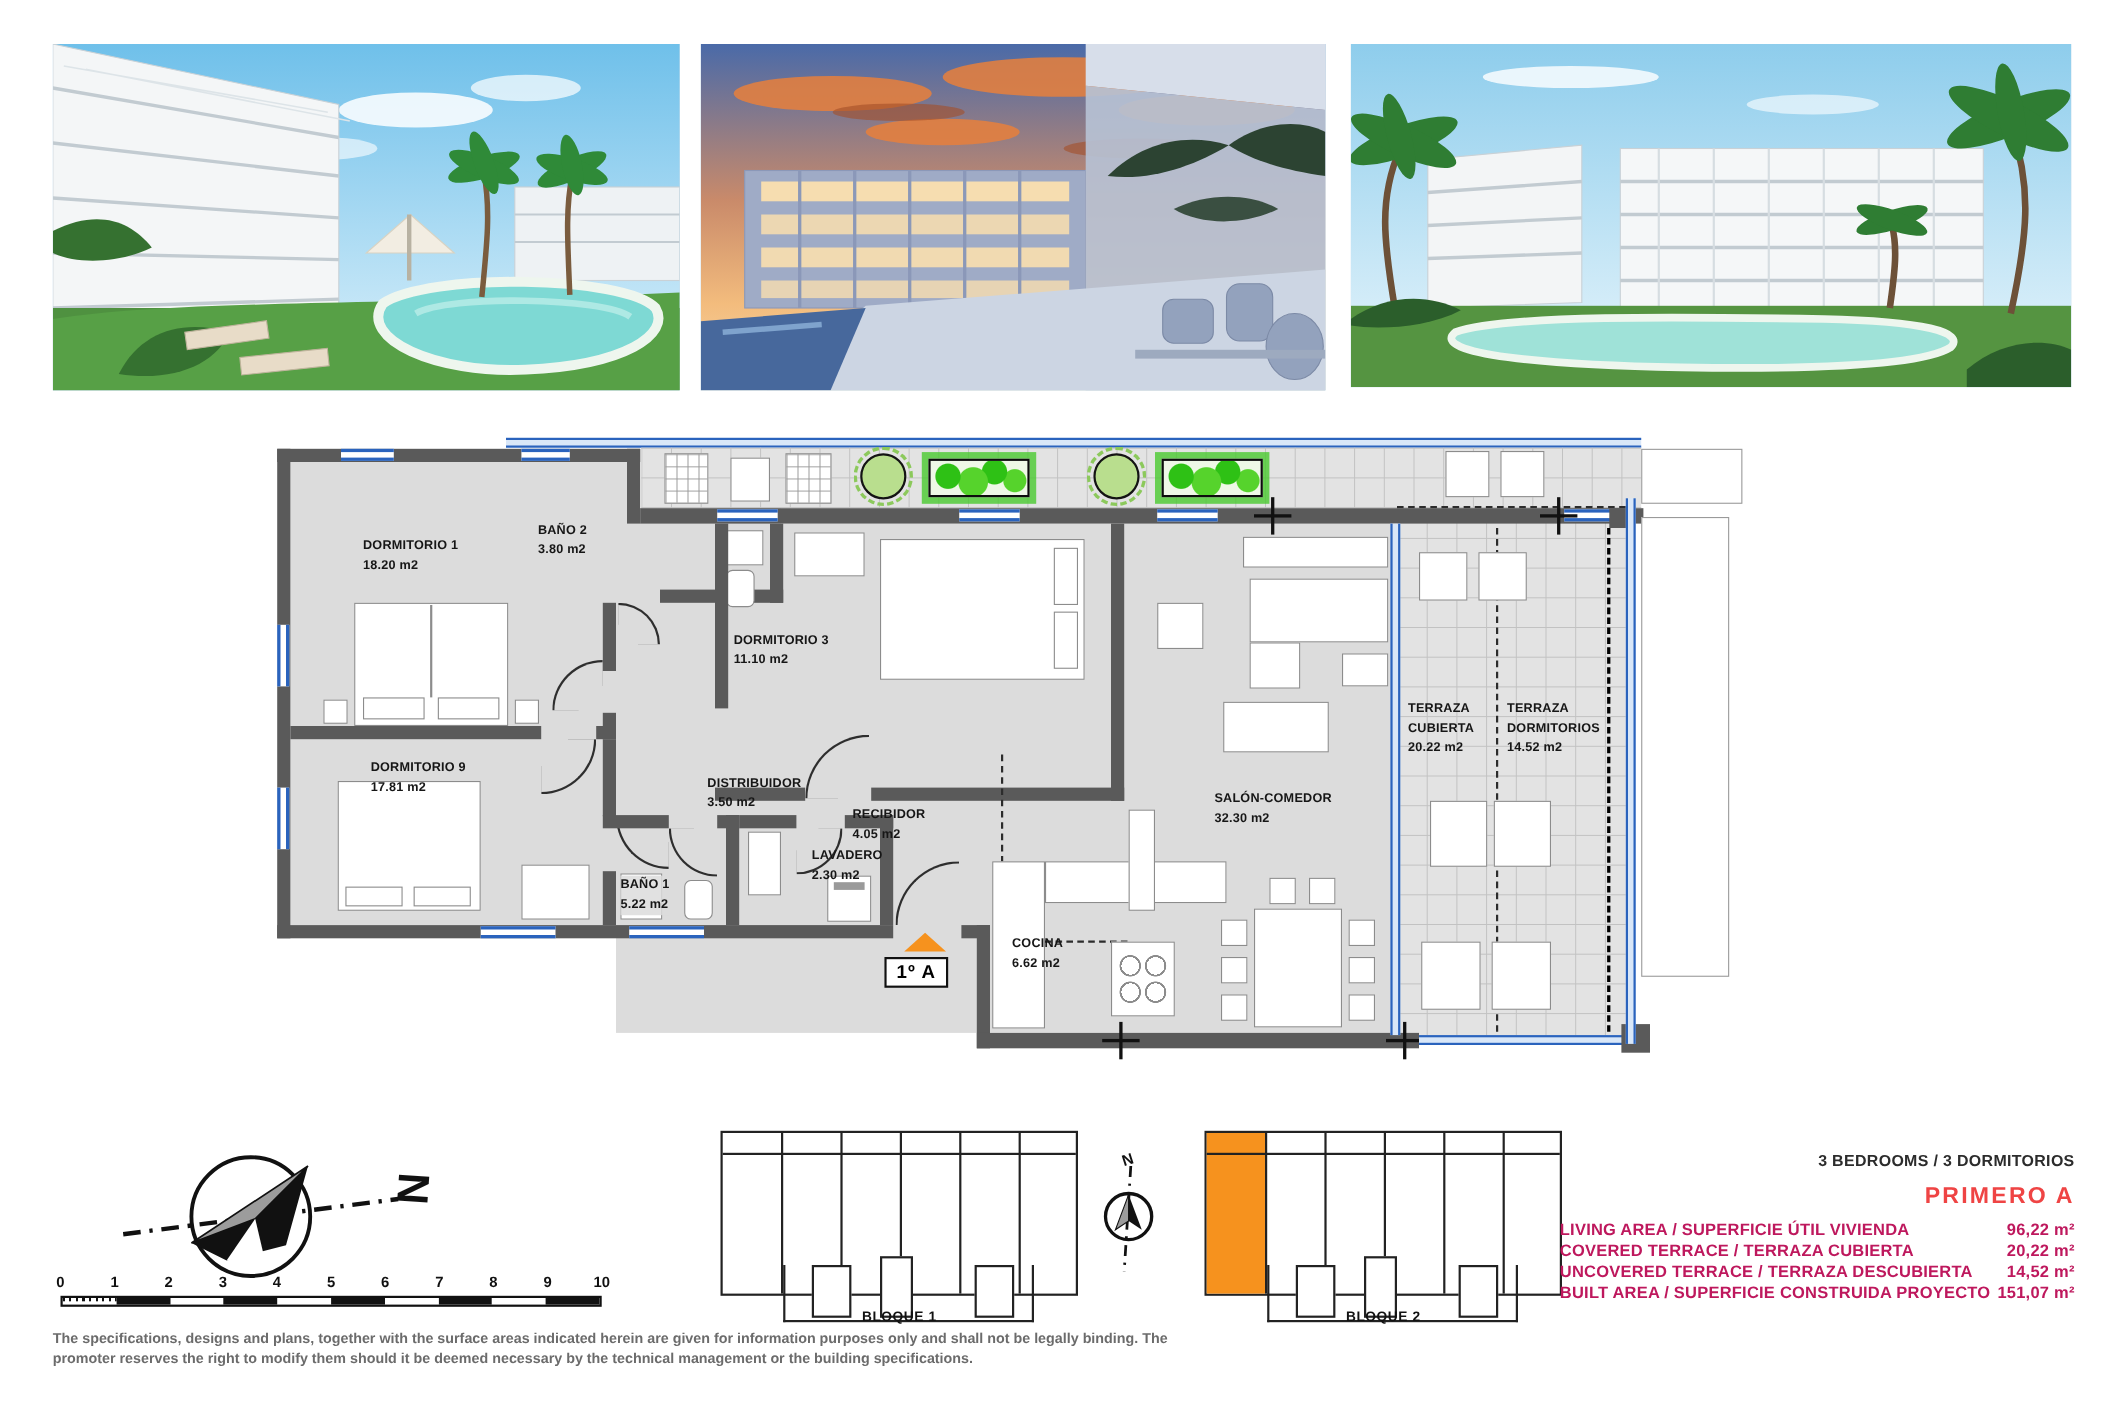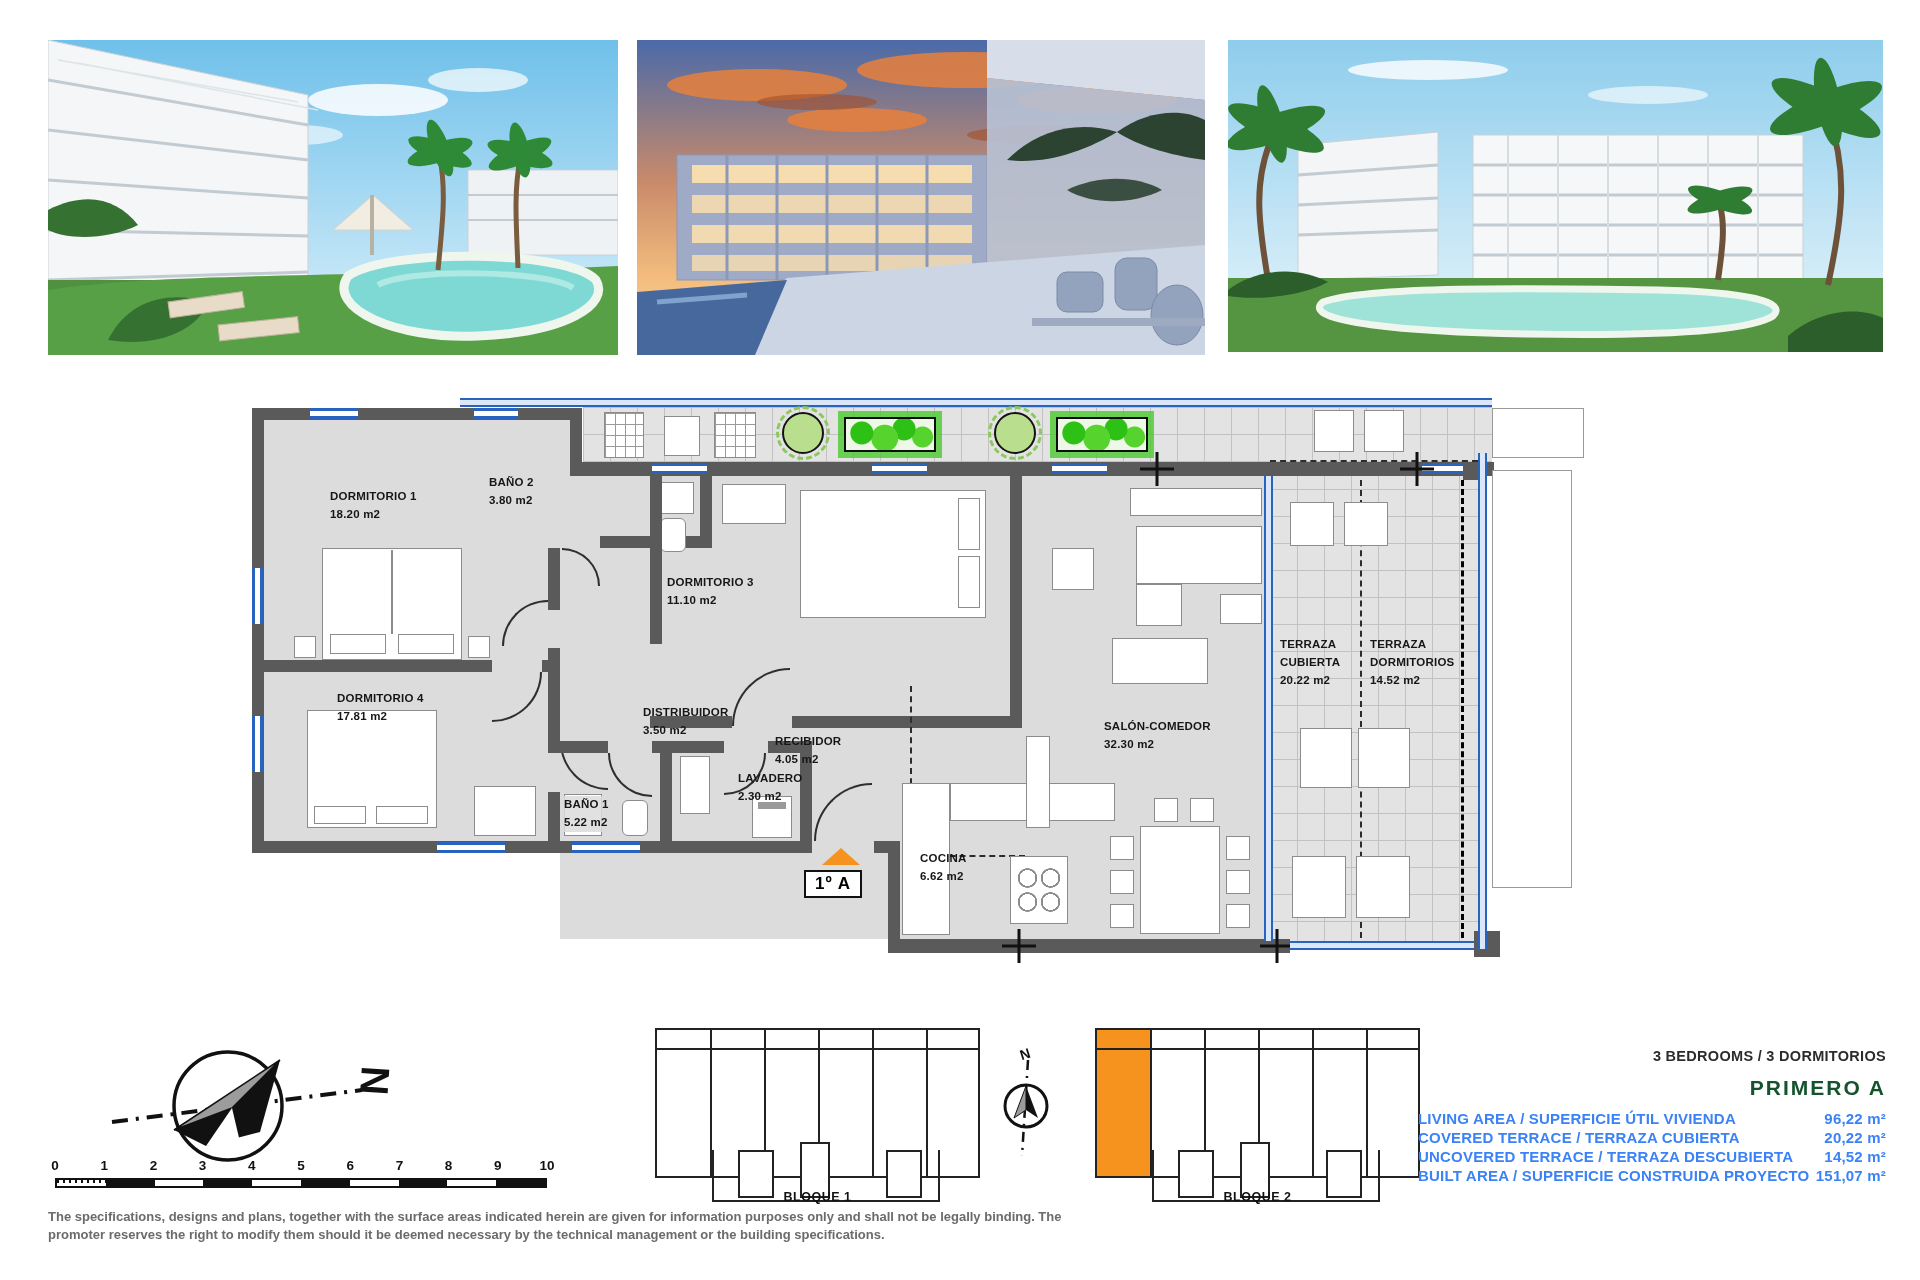--- a/index.html
+++ b/index.html
@@ -47,21 +47,21 @@
   
   .blk{position:absolute;background:#fff;border:2px solid #222}
   .blk .band{position:absolute;left:0;right:0;top:0;height:20px;border-bottom:2px solid #222}
   .blk .div{position:absolute;top:0;bottom:0;width:2px;background:#222}
   .core{position:absolute;background:#fff;border:2px solid #222}
   .bracket{position:absolute;border:2px solid #222;border-top:none}
   .blk-label{position:absolute;font-weight:bold;font-size:12.5px;letter-spacing:.5px;color:#111;text-align:center}
   .sb-num{position:absolute;font-weight:bold;font-size:13.5px;color:#111;transform:translateX(-50%)}
   #sb-bar{position:absolute;background:#fff;border:2px solid #111;height:10px}
   .sb-b{position:absolute;top:0;bottom:0;background:#111}
-  .spec-row{position:absolute;left:1418px;width:468px;display:flex;justify-content:space-between;font-weight:bold;font-size:15px;color:#3b82f6;letter-spacing:.2px}
+  .spec-row{position:absolute;left:1418px;width:468px;display:flex;justify-content:space-between;font-weight:bold;font-size:15px;color:#be185d;letter-spacing:.2px}
   #disclaimer{position:absolute;left:48px;top:1208px;width:1048px;font-weight:bold;font-size:13px;line-height:1.42;color:#6b6b6b}
   #disclaimer p{margin-bottom:3px}
 </style>
 </head>
 <body>
 
 <div class="photo" data-name="photo-pool-garden-day" style="left:48px;width:570px">
   <svg width="570" height="315" viewBox="0 0 570 315" data-name="photo-pool-garden-day-art">
     <defs>
       <linearGradient id="sky1" x1="0" y1="0" x2="0" y2="1">
@@ -367,21 +367,21 @@
   </div>
   <div class="rl" data-name="room-label-bano2" style="left:237px;top:76px">
     <div data-name="room-name">BAÑO 2</div>
     <div data-name="room-area">3.80 m2</div>
   </div>
   <div class="rl" data-name="room-label-dormitorio3" style="left:415px;top:176px">
     <div data-name="room-name">DORMITORIO 3</div>
     <div data-name="room-area">11.10 m2</div>
   </div>
   <div class="rl" data-name="room-label-dormitorio2" style="left:85px;top:292px">
-    <div data-name="room-name">DORMITORIO 4</div>
+    <div data-name="room-name">DORMITORIO 9</div>
     <div data-name="room-area">17.81 m2</div>
   </div>
   <div class="rl" data-name="room-label-distribuidor" style="left:391px;top:306px">
     <div data-name="room-name">DISTRIBUIDOR</div>
     <div data-name="room-area">3.50 m2</div>
   </div>
   <div class="rl" data-name="room-label-bano1" style="left:312px;top:398px;background:rgba(220,220,220,.85)">
     <div data-name="room-name">BAÑO 1</div>
     <div data-name="room-area">5.22 m2</div>
   </div>
@@ -483,21 +483,21 @@
   <div class="div" data-name="block-unit-divider" style="left:215px"></div>
   <div class="div" data-name="block-unit-divider" style="left:269px"></div>
 </div>
 <div class="core" data-name="block2-stair-core" style="left:1178px;top:1150px;width:36px;height:48px"></div>
 <div class="core" data-name="block2-stair-core" style="left:1240px;top:1142px;width:30px;height:56px"></div>
 <div class="core" data-name="block2-stair-core" style="left:1326px;top:1150px;width:36px;height:48px"></div>
 <div class="bracket" data-name="block2-bracket" style="left:1152px;top:1150px;width:228px;height:52px"></div>
 <div class="blk-label" data-name="block2-label" style="left:1095px;top:1190px;width:325px">BLOQUE 2</div>
 
 <div class="abs" data-name="specs-bedrooms-line" style="left:1418px;top:1048px;width:468px;text-align:right;font-weight:bold;font-size:14.5px;color:#2c2c2c;letter-spacing:.3px">3 BEDROOMS / 3 DORMITORIOS</div>
-<div class="abs" data-name="specs-unit-title" style="left:1418px;top:1076px;width:468px;text-align:right;font-weight:bold;font-size:21px;color:#14532d;letter-spacing:2px">PRIMERO A</div>
+<div class="abs" data-name="specs-unit-title" style="left:1418px;top:1076px;width:468px;text-align:right;font-weight:bold;font-size:21px;color:#ef4444;letter-spacing:2px">PRIMERO A</div>
 <div class="spec-row" data-name="spec-row-living-area" style="top:1110px">
   <span data-name="spec-label">LIVING AREA / SUPERFICIE ÚTIL VIVIENDA</span>
   <span data-name="spec-value">96,22 m²</span>
 </div>
 <div class="spec-row" data-name="spec-row-covered-terrace" style="top:1129px">
   <span data-name="spec-label">COVERED TERRACE / TERRAZA CUBIERTA</span>
   <span data-name="spec-value">20,22 m²</span>
 </div>
 <div class="spec-row" data-name="spec-row-uncovered-terrace" style="top:1148px">
   <span data-name="spec-label">UNCOVERED TERRACE / TERRAZA DESCUBIERTA</span>

